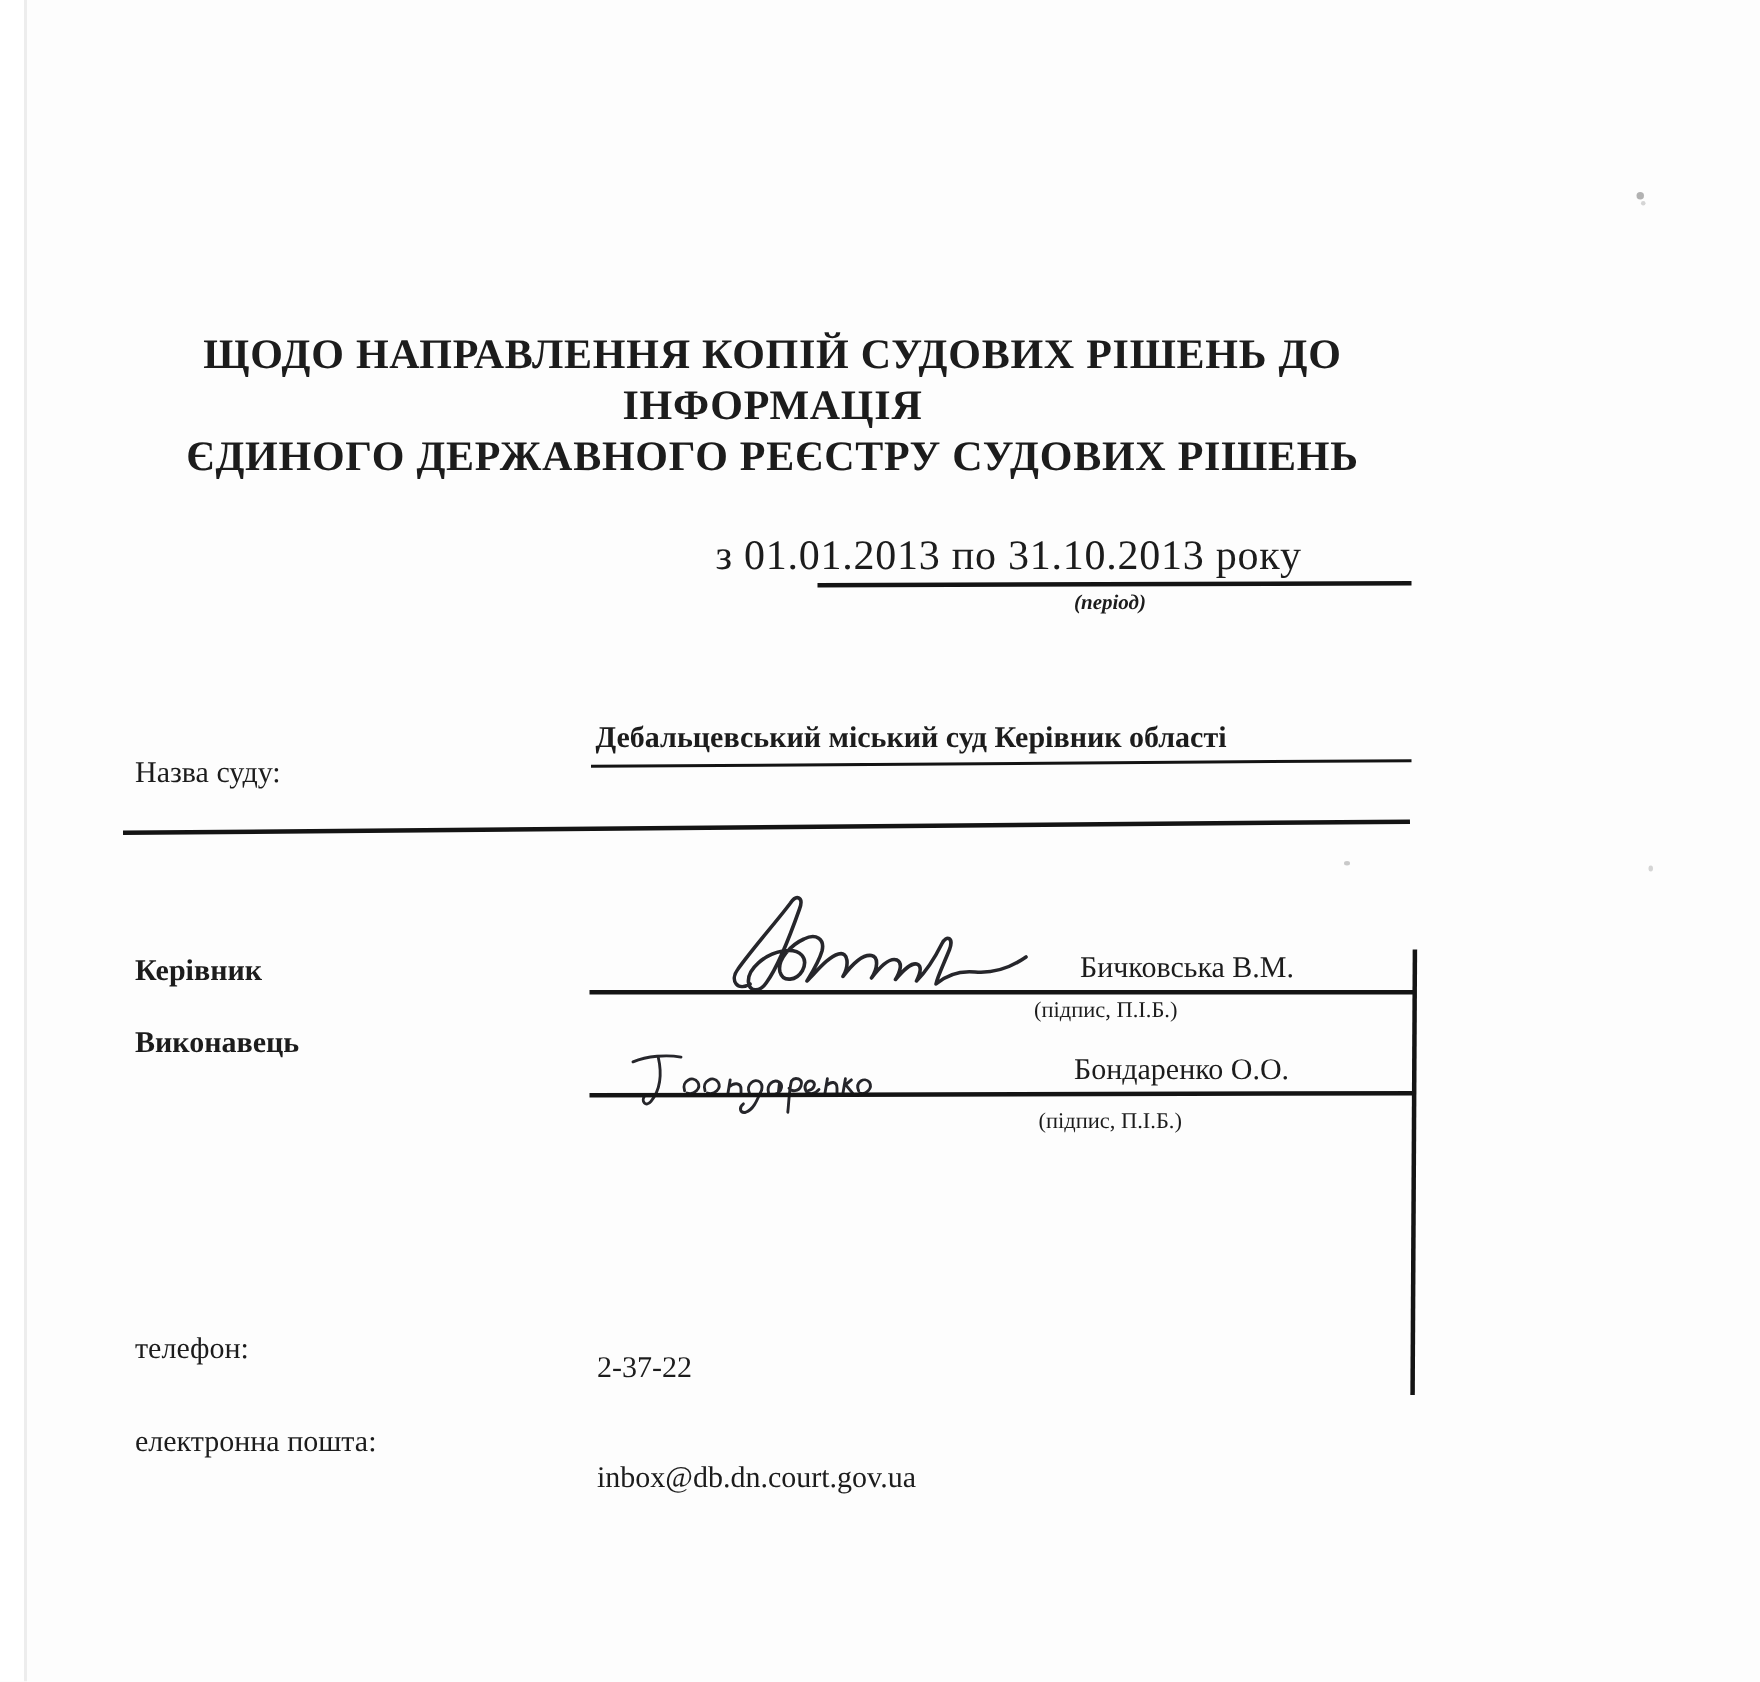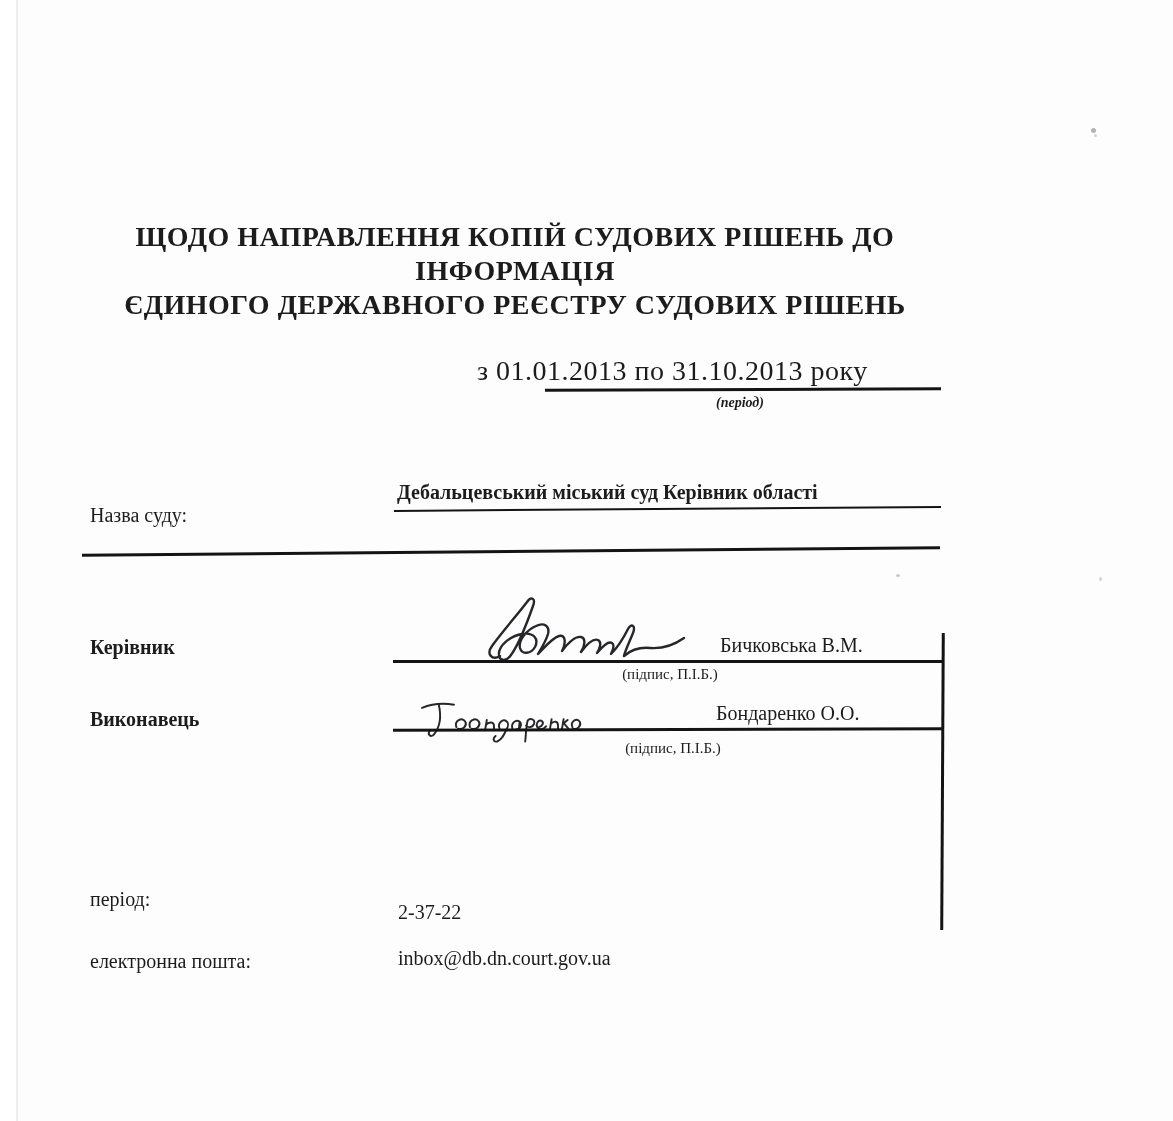--- a/index.html
+++ b/index.html
@@ -41,21 +41,21 @@
   .big-separator{
     position:absolute;left:82px;top:550px;width:858px;height:3px;background:#141414;
     transform:rotate(-0.5deg);
   }
 
   .sig-line-1{position:absolute;left:393px;top:660px;width:549px;height:3px;background:#141414;}
   .sig-line-2{position:absolute;left:393px;top:728px;width:551px;height:3px;background:#141414;transform:rotate(-0.15deg);}
   .vertical-rule{position:absolute;left:941px;top:633px;width:3px;height:297px;background:#141414;transform:rotate(0.3deg);}
 
   .sig-caption{
-    position:absolute;width:230px;text-align:center;font-size:15px;white-space:nowrap;
+    position:absolute;width:230px;text-align:right;font-size:15px;white-space:nowrap;
   }
   .signature-svg{position:absolute;}
   .signature-svg path{fill:none;stroke:#26262b;stroke-width:2.4;stroke-linecap:round;stroke-linejoin:round;}
 
   .speck{position:absolute;border-radius:50%;background:#8a8a8a;}
 </style>
 </head>
 <body>
 
 <div class="paper-strip"></div>
@@ -78,43 +78,43 @@
 <div class="big-separator"></div>
 
 <div class="label bold" style="left:90px;top:636px;text-align:center;">Керівник</div>
 <svg class="signature-svg" style="left:478px;top:592px;" width="210" height="70" viewBox="0 0 210 70" aria-label="handwritten-signature">
   <path d="M22 64 C14 69 8 62 14 54 C24 40 40 22 49 10 C53 4 58 6 55 14 C49 31 41 52 33 63 C29 69 22 70 21 63 C20 54 32 44 44 42 C56 40 61 47 57 55 C53 62 44 63 42 56 C40 48 49 38 58 34 C66 30 72 34 70 42 C68 49 63 57 60 62 C67 55 74 46 81 44 C88 42 88 52 84 59 C90 51 97 44 103 45 C108 46 107 54 103 60 C109 52 115 46 120 48 C124 50 122 56 119 61 C125 54 130 49 134 51 C137 53 135 58 133 62 C139 56 145 47 150 37 C153 31 158 33 155 41 C151 51 147 59 146 64 C153 58 161 55 172 56 C184 57 196 53 206 46"></path>
 </svg>
 <div class="value" style="left:720px;top:634px;">Бичковська В.М.</div>
 <div class="sig-line-1"></div>
 <div class="sig-caption" style="left:555px;top:666px;">(підпис, П.І.Б.)</div>
 
-<div class="label bold" style="left:90px;top:708px;">Виконавець</div>
+<div class="label bold" style="left:90px;top:684px;">Виконавець</div>
 <svg class="signature-svg" style="left:418px;top:694px;" width="168" height="55" viewBox="0 0 210 66" aria-label="handwritten-signature">
   <path d="M5 16 C17 11 33 10 45 12"></path>
   <path d="M26 12 C29 25 28 39 20 49 C16 54 11 49 15 44"></path>
   <path d="M48 40 C45 32 55 27 59 33 C62 38 56 44 50 42"></path>
   <path d="M65 40 C62 32 72 27 76 33 C79 38 73 44 67 42"></path>
   <path d="M84 43 L86 31 M85 37 C89 33 95 33 95 39 L95 43"></path>
   <path d="M102 42 C99 35 106 29 111 33 C113 35 113 39 111 42 C108 49 105 56 99 58 C94 59 93 54 97 51"></path>
   <path d="M118 42 C116 35 122 30 127 33 C130 35 129 40 126 42 C122 44 118 44 118 42 M127 34 L126 43"></path>
   <path d="M134 58 C135 49 135 40 137 32 C140 28 147 30 145 36 C143 41 137 41 135 38"></path>
   <path d="M151 40 C156 39 158 34 154 32 C150 31 147 36 149 40 C151 44 157 43 160 39"></path>
   <path d="M165 42 L167 30 M166 36 C170 32 175 32 175 38 L175 42"></path>
   <path d="M180 42 L182 30 M181 36 L187 31 M183 36 L188 42"></path>
   <path d="M193 40 C190 33 198 28 202 33 C205 38 199 44 194 42"></path>
 </svg>
 <div class="value" style="left:716px;top:702px;">Бондаренко О.О.</div>
 <div class="sig-line-2"></div>
 <div class="sig-caption" style="left:558px;top:740px;">(підпис, П.І.Б.)</div>
 
 <div class="vertical-rule"></div>
 
-<div class="label" style="left:90px;top:888px;">період:</div>
+<div class="label" style="left:90px;top:888px;">телефон:</div>
 <div class="value" style="left:398px;top:901px;">2-37-22</div>
 
 <div class="label" style="left:90px;top:950px;">електронна пошта:</div>
-<div class="value" style="left:398px;top:947px;">inbox@db.dn.court.gov.ua</div>
+<div class="value" style="left:398px;top:974px;">inbox@db.dn.court.gov.ua</div>
 
 <div class="speck" style="left:1091px;top:128px;width:5px;height:5px;opacity:.65;"></div>
 <div class="speck" style="left:1094px;top:134px;width:3px;height:3px;opacity:.35;"></div>
 <div class="speck" style="left:896px;top:574px;width:4px;height:3px;opacity:.45;"></div>
 <div class="speck" style="left:1099px;top:577px;width:3px;height:4px;opacity:.35;"></div>
 
 </body></html>

